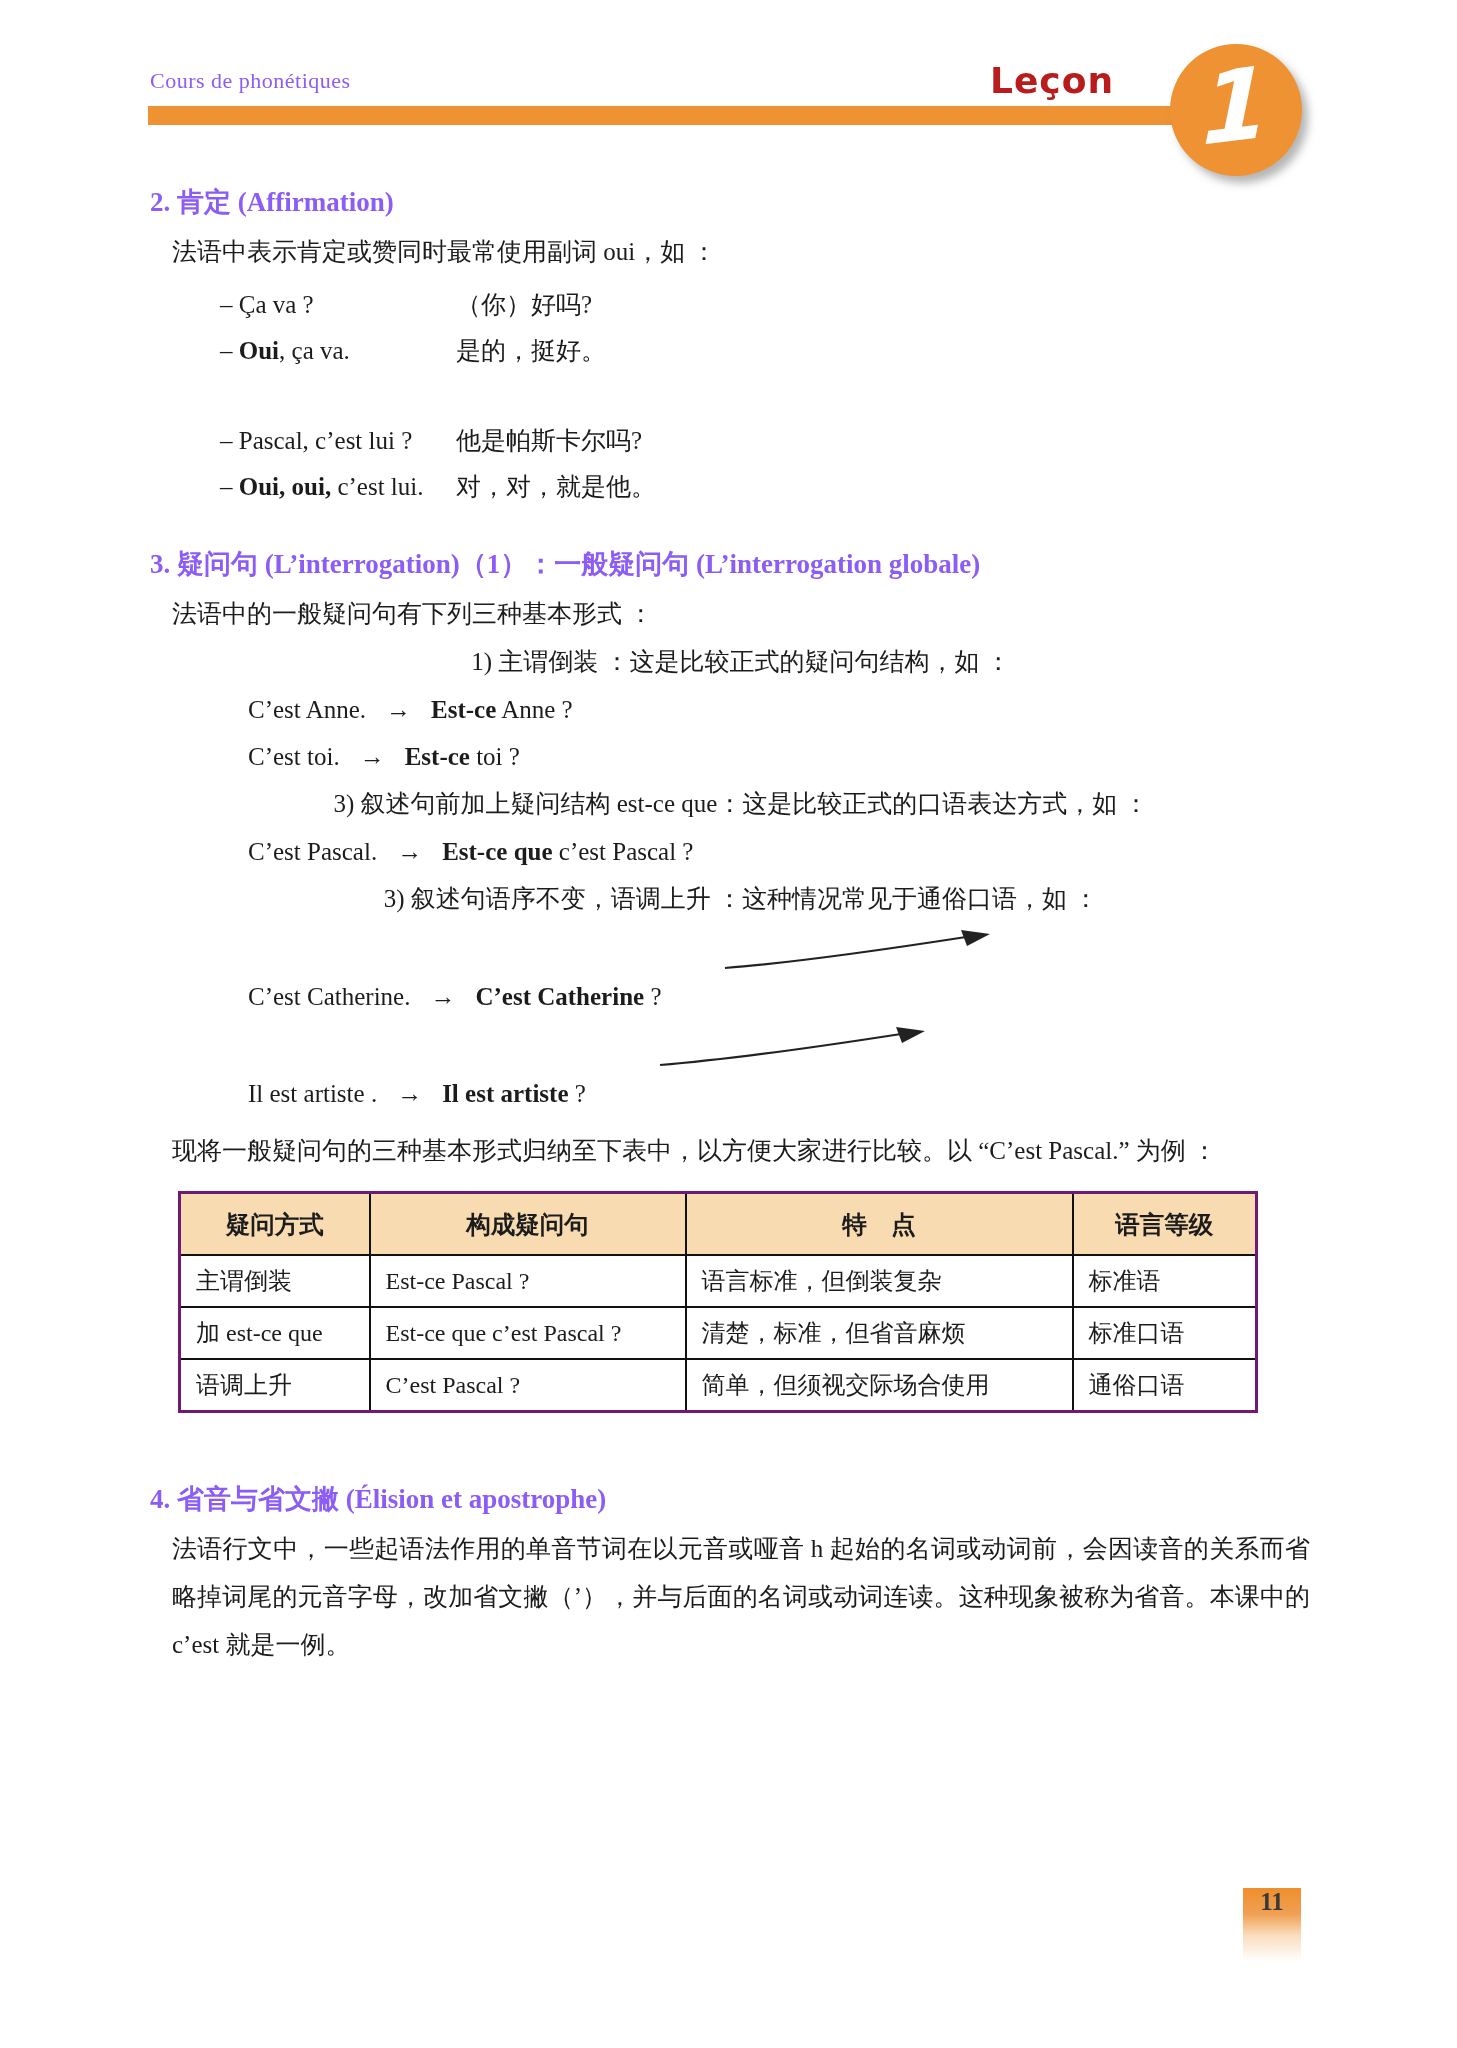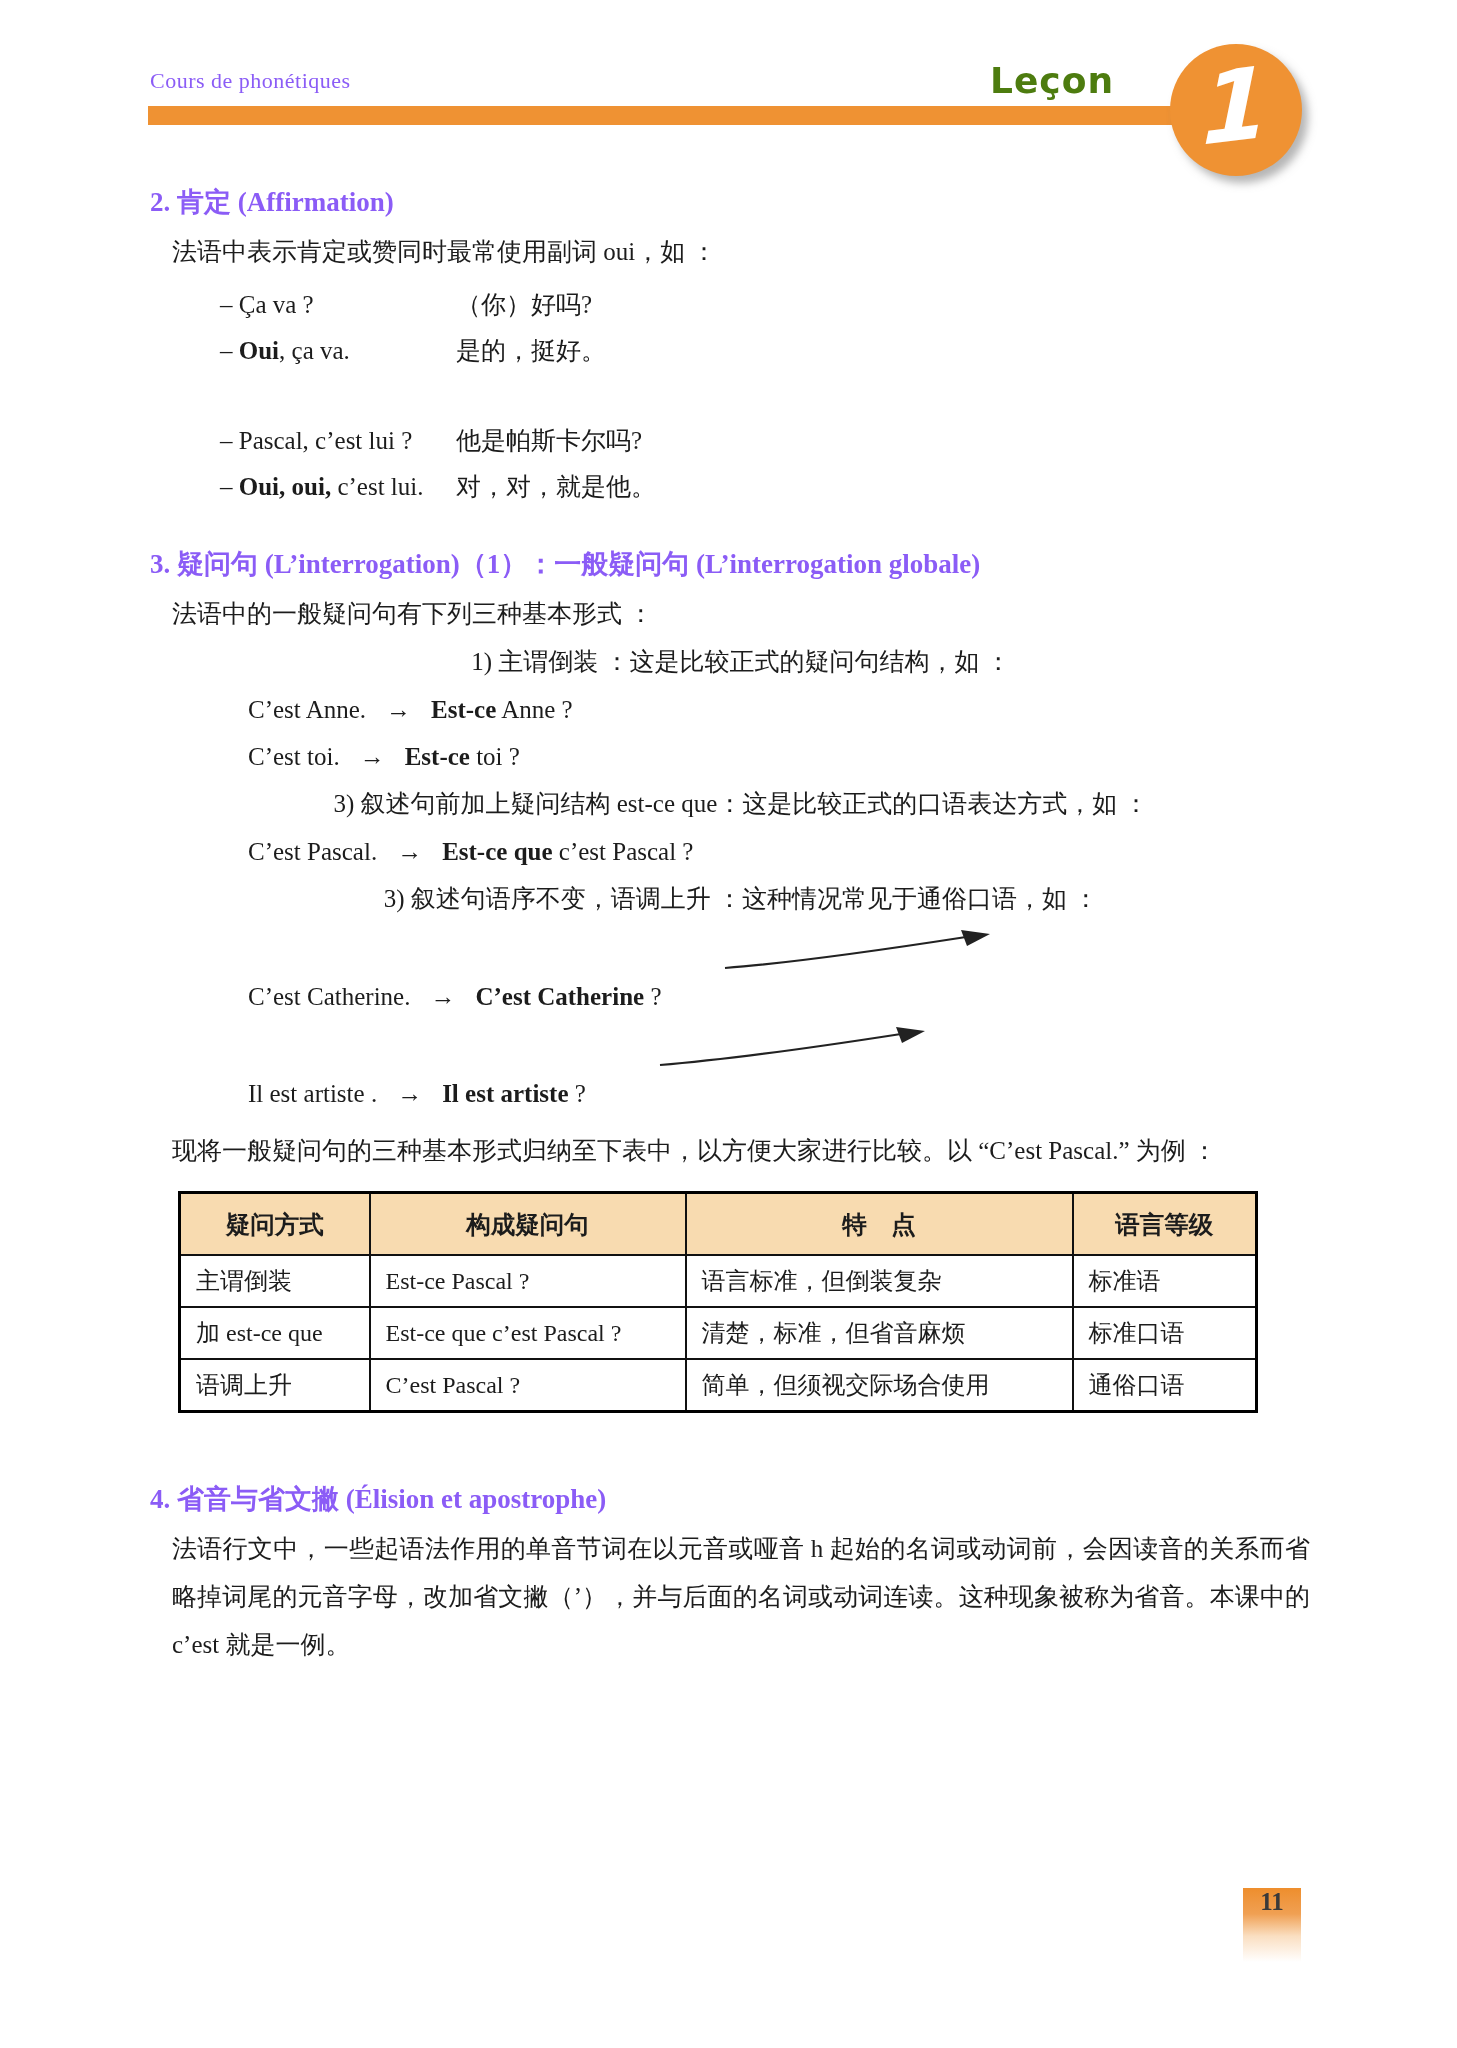--- a/index.html
+++ b/index.html
@@ -13,21 +13,21 @@
     position:absolute;left:150px;top:68px;
     font-size:22px;color:#8b5cf6;letter-spacing:.5px;
   }
   .header-bar{
     position:absolute;left:148px;top:106px;width:1046px;height:19px;
     background:#ef9233;
   }
   .lesson-label{
     position:absolute;left:990px;top:60px;
     font-family:"DejaVu Sans","Liberation Sans",sans-serif;
-    font-weight:bold;font-size:36px;color:#4d7c0f;letter-spacing:1px;
+    font-weight:bold;font-size:36px;color:#b91c1c;letter-spacing:1px;
   }
   .lesson-circle{
     position:absolute;left:1170px;top:44px;width:132px;height:132px;
     border-radius:50%;background:#ef9233;
     box-shadow:6px 7px 9px rgba(110,110,110,.5);
   }
   .lesson-number{
     position:absolute;left:0;top:0;width:100%;height:100%;
     display:flex;align-items:center;justify-content:center;
     font-family:"DejaVu Sans","Liberation Sans",sans-serif;
@@ -52,21 +52,21 @@
   .numbered{margin:0 0 0 22px;font-size:25px;line-height:48px;text-align:center;}
   .ex{margin-left:98px;font-size:25px;line-height:47px;}
   .ex .base{margin-right:20px;}
   .ex .arr{margin-right:20px;}
   .rise{display:block;margin-top:6px;}
   .rise.a1{margin-left:570px;}
   .rise.a2{margin-left:505px;}
   
   table.cmp{
     border-collapse:collapse;margin:16px 0 0 28px;width:942px;
-    border:3px solid #000000;table-layout:fixed;
+    border:3px solid #701a75;table-layout:fixed;
   }
   .cmp th{
     background:#f8dbb0;border:2px solid #111111;height:58px;
     font-size:24.5px;font-weight:bold;text-align:center;
   }
   .cmp td{
     border:2px solid #111111;height:50px;font-size:24px;
     padding:0 8px 0 15px;text-align:left;
   }
   

